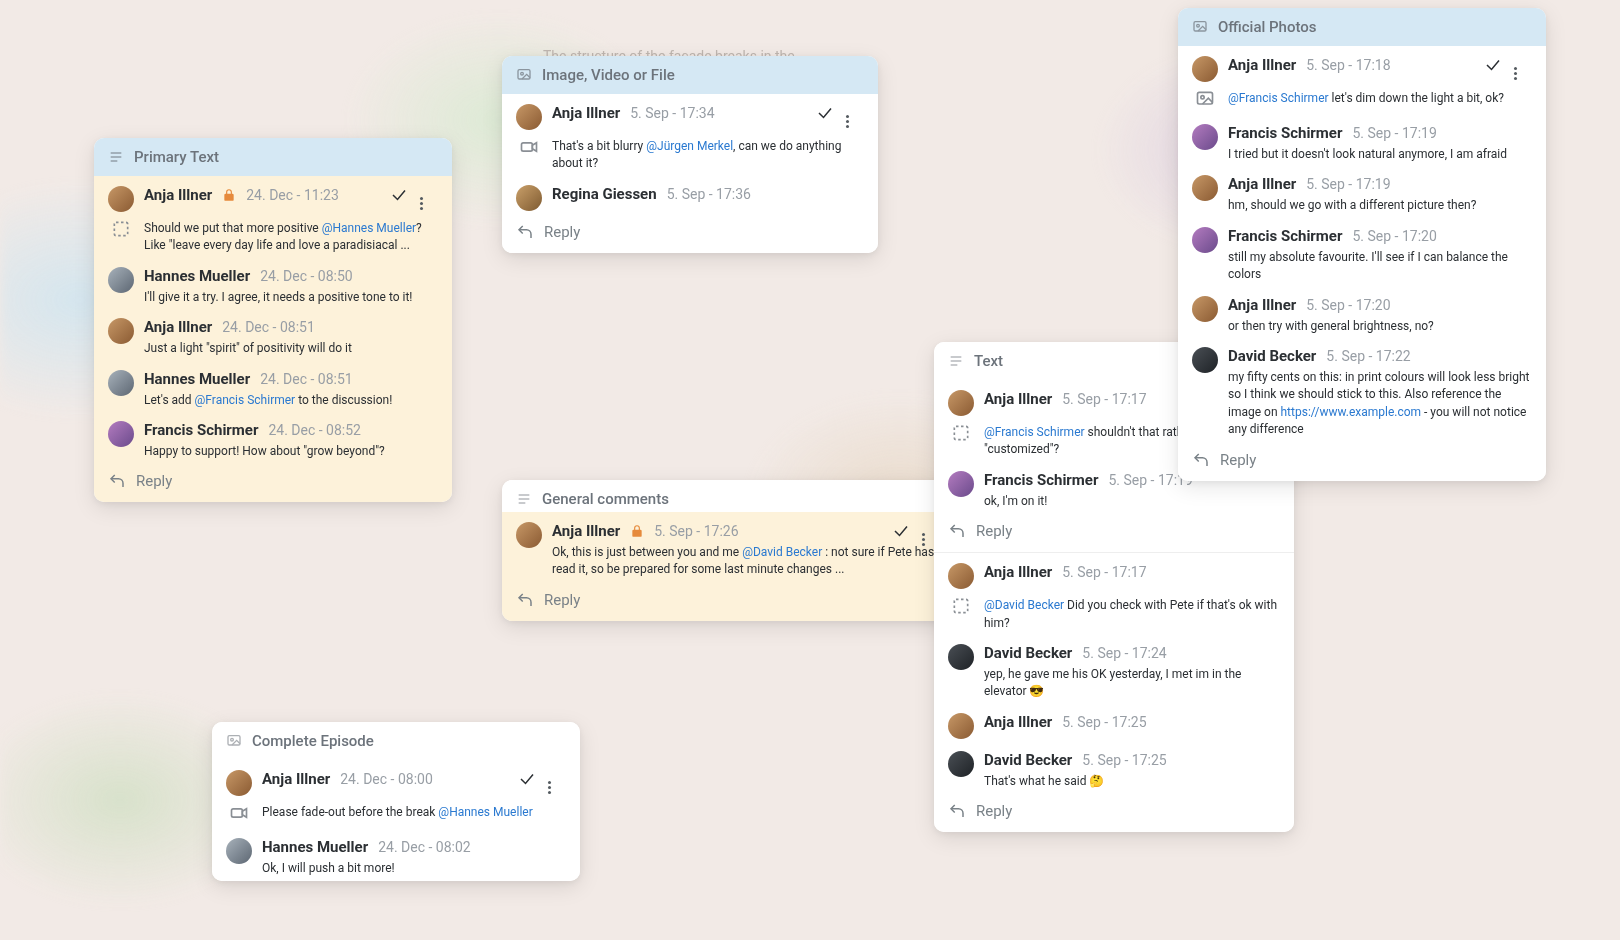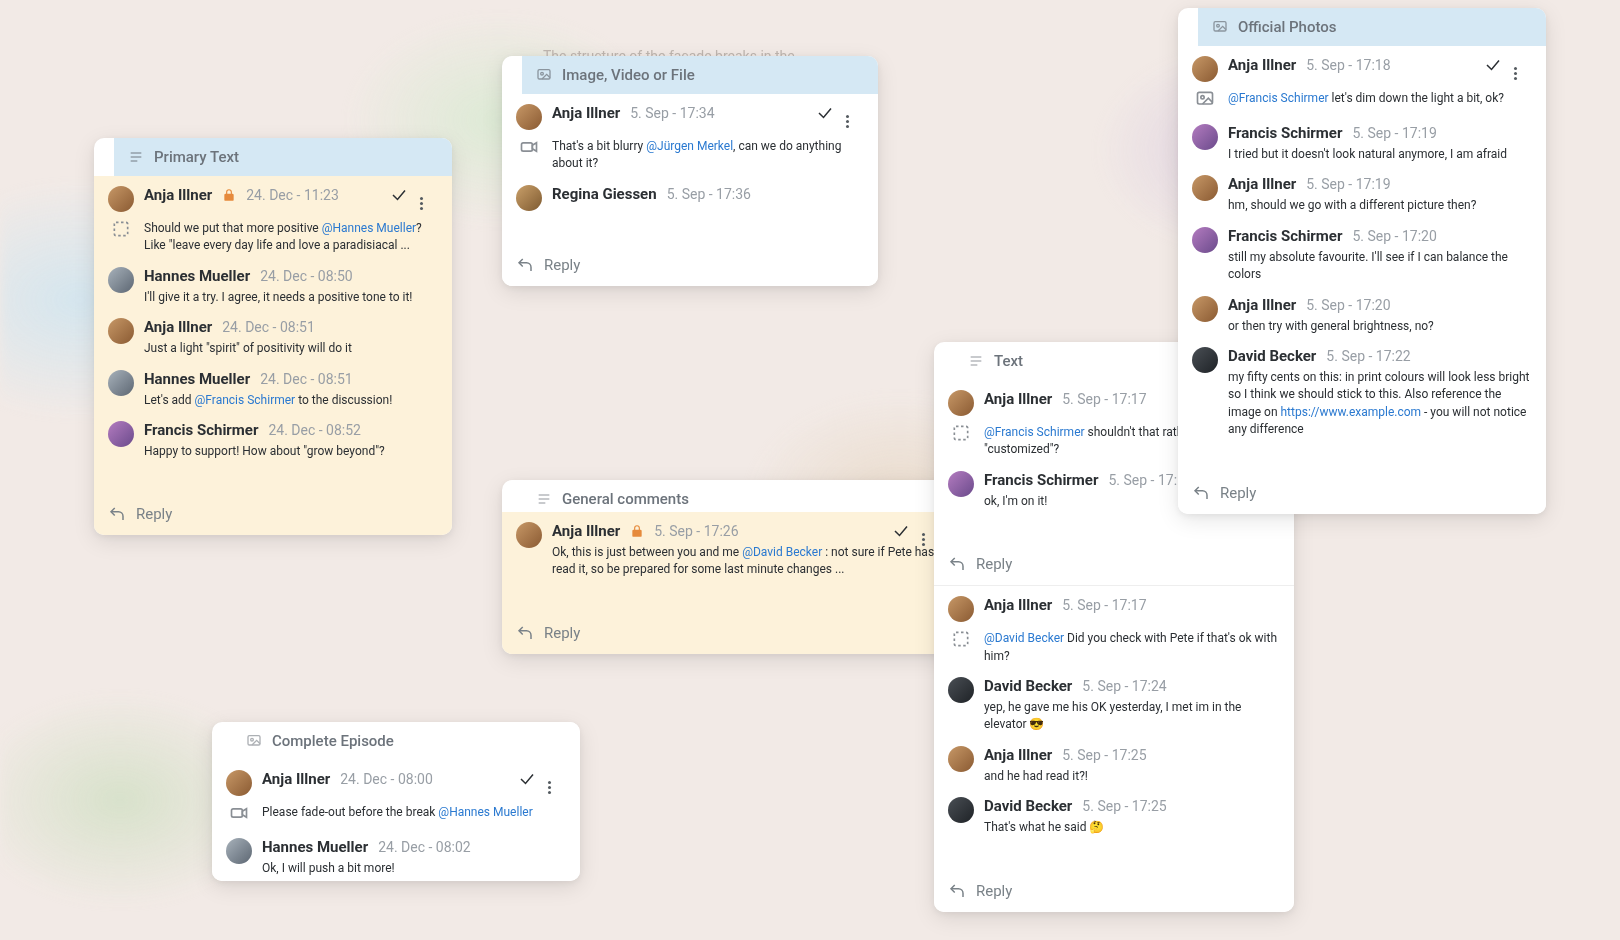--- a/index.html
+++ b/index.html
@@ -41,21 +41,20 @@
     overflow: hidden;
   }
   .card-header {
     display: flex;
     align-items: center;
     gap: 10px;
     padding: 10px 14px;
     color: #6c737b;
     font-weight: 500;
     font-size: 15px;
-    margin-left: 20px;
   }
   .card-header.blue { background: #d5e8f4; }
   .card-header.plain { background: #fff; }
   .card-header .hicn { width: 16px; height: 16px; flex: 0 0 auto; opacity: 0.7; }
 
   .card-body { background: #fff; }
   .card-body.cream { background: #fdf2da; }
   .comment {
     display: flex;
     gap: 10px;
@@ -84,21 +83,20 @@
     color: #2b2f33;
     font-size: 12px;
     line-height: 1.45;
     word-wrap: break-word;
   }
   .mention, .link { color: #2a79d0; }
   .reply-row {
     display: flex; align-items: center; gap: 10px;
     padding: 8px 14px 12px 14px;
     color: #7a8288;
-    margin-top: 33px;
   }
   .reply-row .btn { cursor: pointer; }
   .reply-row svg { width: 18px; height: 18px; }
 
   .actions {
     margin-left: auto;
     display: flex; align-items: center; gap: 12px;
     color: #545a60;
   }
   .actions .icn { width: 18px; height: 18px; cursor: pointer; }
@@ -495,21 +493,20 @@
         <div class="body">yep, he gave me his OK yesterday, I met im in the elevator 😎</div>
       </div>
     </div>
     <div class="comment">
       <span class="avatar av-anj"></span>
       <div class="col">
         <div class="head">
           <span class="name">Anja Illner</span>
           <span class="meta">5. Sep - 17:25</span>
         </div>
-        <div class="body">and he had read it?!</div>
       </div>
     </div>
     <div class="comment">
       <span class="avatar av-db"></span>
       <div class="col">
         <div class="head">
           <span class="name">David Becker</span>
           <span class="meta">5. Sep - 17:25</span>
         </div>
         <div class="body">That's what he said 🤔</div>

